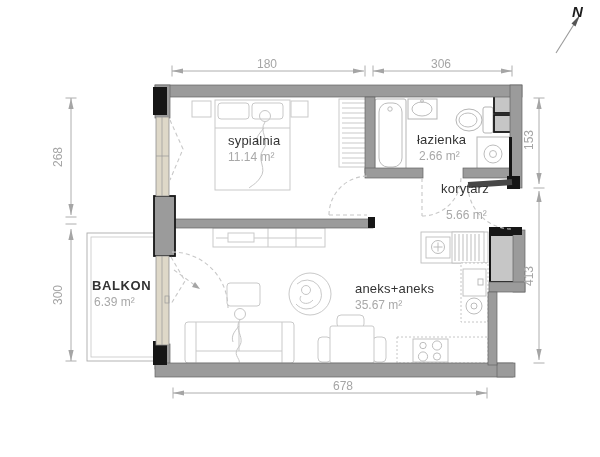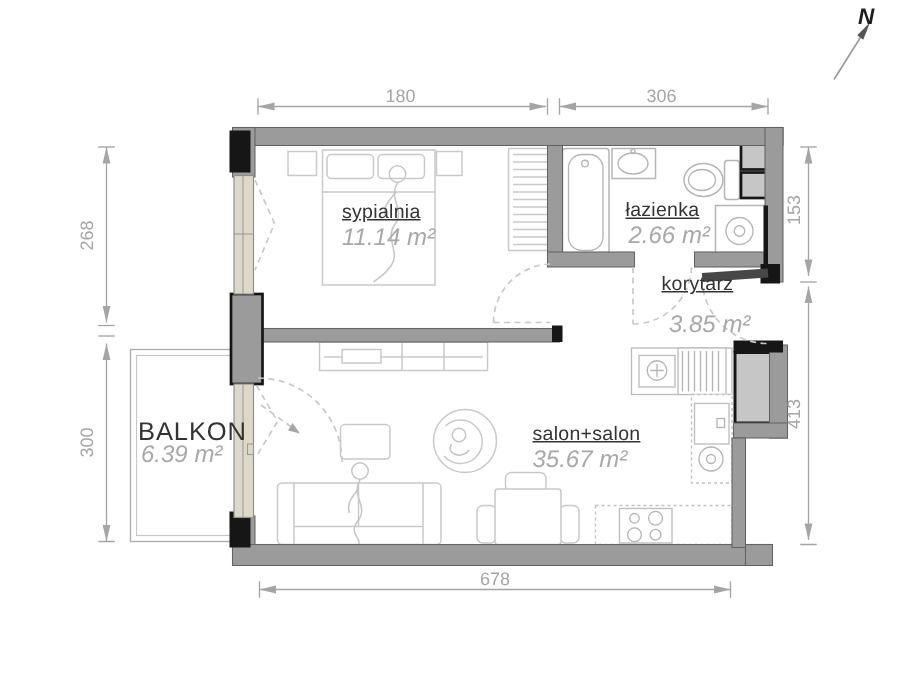--- a/index.html
+++ b/index.html
@@ -4,26 +4,26 @@
 <style>
   :root{
     --wall:#9b9b9b; --blk:#161616; --win:#ded8c8; --furn:#c9c9c9;
     --fix:#b5b5b5; --dim:#a5a5a5; --name:#333333; --area:#a8a8a8;
   }
   html,body{margin:0;padding:0;background:#ffffff;}
   .plan{position:relative;width:600px;height:457px;background:#fff;overflow:hidden;
         font-family:"Liberation Sans", sans-serif;}
   .plan svg{position:absolute;left:0;top:0;}
   .lbl{position:absolute;white-space:nowrap;line-height:1;}
-  .name{font-size:13px;color:var(--name);letter-spacing:.2px;text-decoration:underline;}
-  .area{font-size:16px;color:var(--area);font-style:italic;}
+  .name{font-size:13px;color:var(--name);letter-spacing:.2px;}
+  .area{font-size:12px;color:var(--area);}
   .dimt{font-size:12px;color:var(--dim);}
   .vdim{transform:translate(-50%,-50%) rotate(-90deg);}
   .north{font-size:15px;font-style:italic;font-weight:600;color:#1d1d1d;}
-  .balkon{font-size:17px;font-weight:400;letter-spacing:.6px;color:var(--name);}
+  .balkon{font-size:13px;font-weight:700;letter-spacing:.6px;color:var(--name);}
 
   
   .wall{fill:var(--wall);stroke:#636363;stroke-width:.7;}
   .blk{fill:var(--blk);stroke:none;}
   .win{fill:var(--win);stroke:#8f8f8f;stroke-width:.8;}
   .winl{stroke:#9a9a9a;stroke-width:.7;fill:none;}
   .balc{fill:none;stroke:#ababab;stroke-width:.9;}
   .balc2{fill:none;stroke:#c6c6c6;stroke-width:.8;}
   .furn{fill:#ffffff;stroke:var(--furn);stroke-width:1;}
   .furnl{fill:none;stroke:var(--furn);stroke-width:1;}
@@ -254,30 +254,30 @@
   </g>
 </svg>
 
   <div class="lbl name" style="left:228px;top:134px">sypialnia</div>
   <div class="lbl area" style="left:228px;top:151px">11.14 m²</div>
 
   <div class="lbl name" style="left:417px;top:133px">łazienka</div>
   <div class="lbl area" style="left:419px;top:150px">2.66 m²</div>
 
   <div class="lbl name" style="left:441px;top:182px">korytarz</div>
-  <div class="lbl area" style="left:446px;top:209px">3.85 m²</div>
-
-  <div class="lbl name" style="left:355px;top:282px">salon+salon</div>
+  <div class="lbl area" style="left:446px;top:209px">5.66 m²</div>
+
+  <div class="lbl name" style="left:355px;top:282px">aneks+aneks</div>
   <div class="lbl area" style="left:355px;top:299px">35.67 m²</div>
 
   <div class="lbl balkon" style="left:92px;top:279px">BALKON</div>
   <div class="lbl area" style="left:94px;top:296px">6.39 m²</div>
 
   <div class="lbl dimt" style="left:257px;top:58px">180</div>
   <div class="lbl dimt" style="left:431px;top:58px">306</div>
-  <div class="lbl dimt" style="left:320px;top:380px">678</div>
+  <div class="lbl dimt" style="left:333px;top:380px">678</div>
   <div class="lbl dimt vdim" style="left:58px;top:157px">268</div>
   <div class="lbl dimt vdim" style="left:58px;top:295px">300</div>
   <div class="lbl dimt vdim" style="left:529px;top:140px">153</div>
   <div class="lbl dimt vdim" style="left:529px;top:276px">413</div>
 
   <div class="lbl north" style="left:572px;top:4px">N</div>
 </div>
 
 </body></html>

